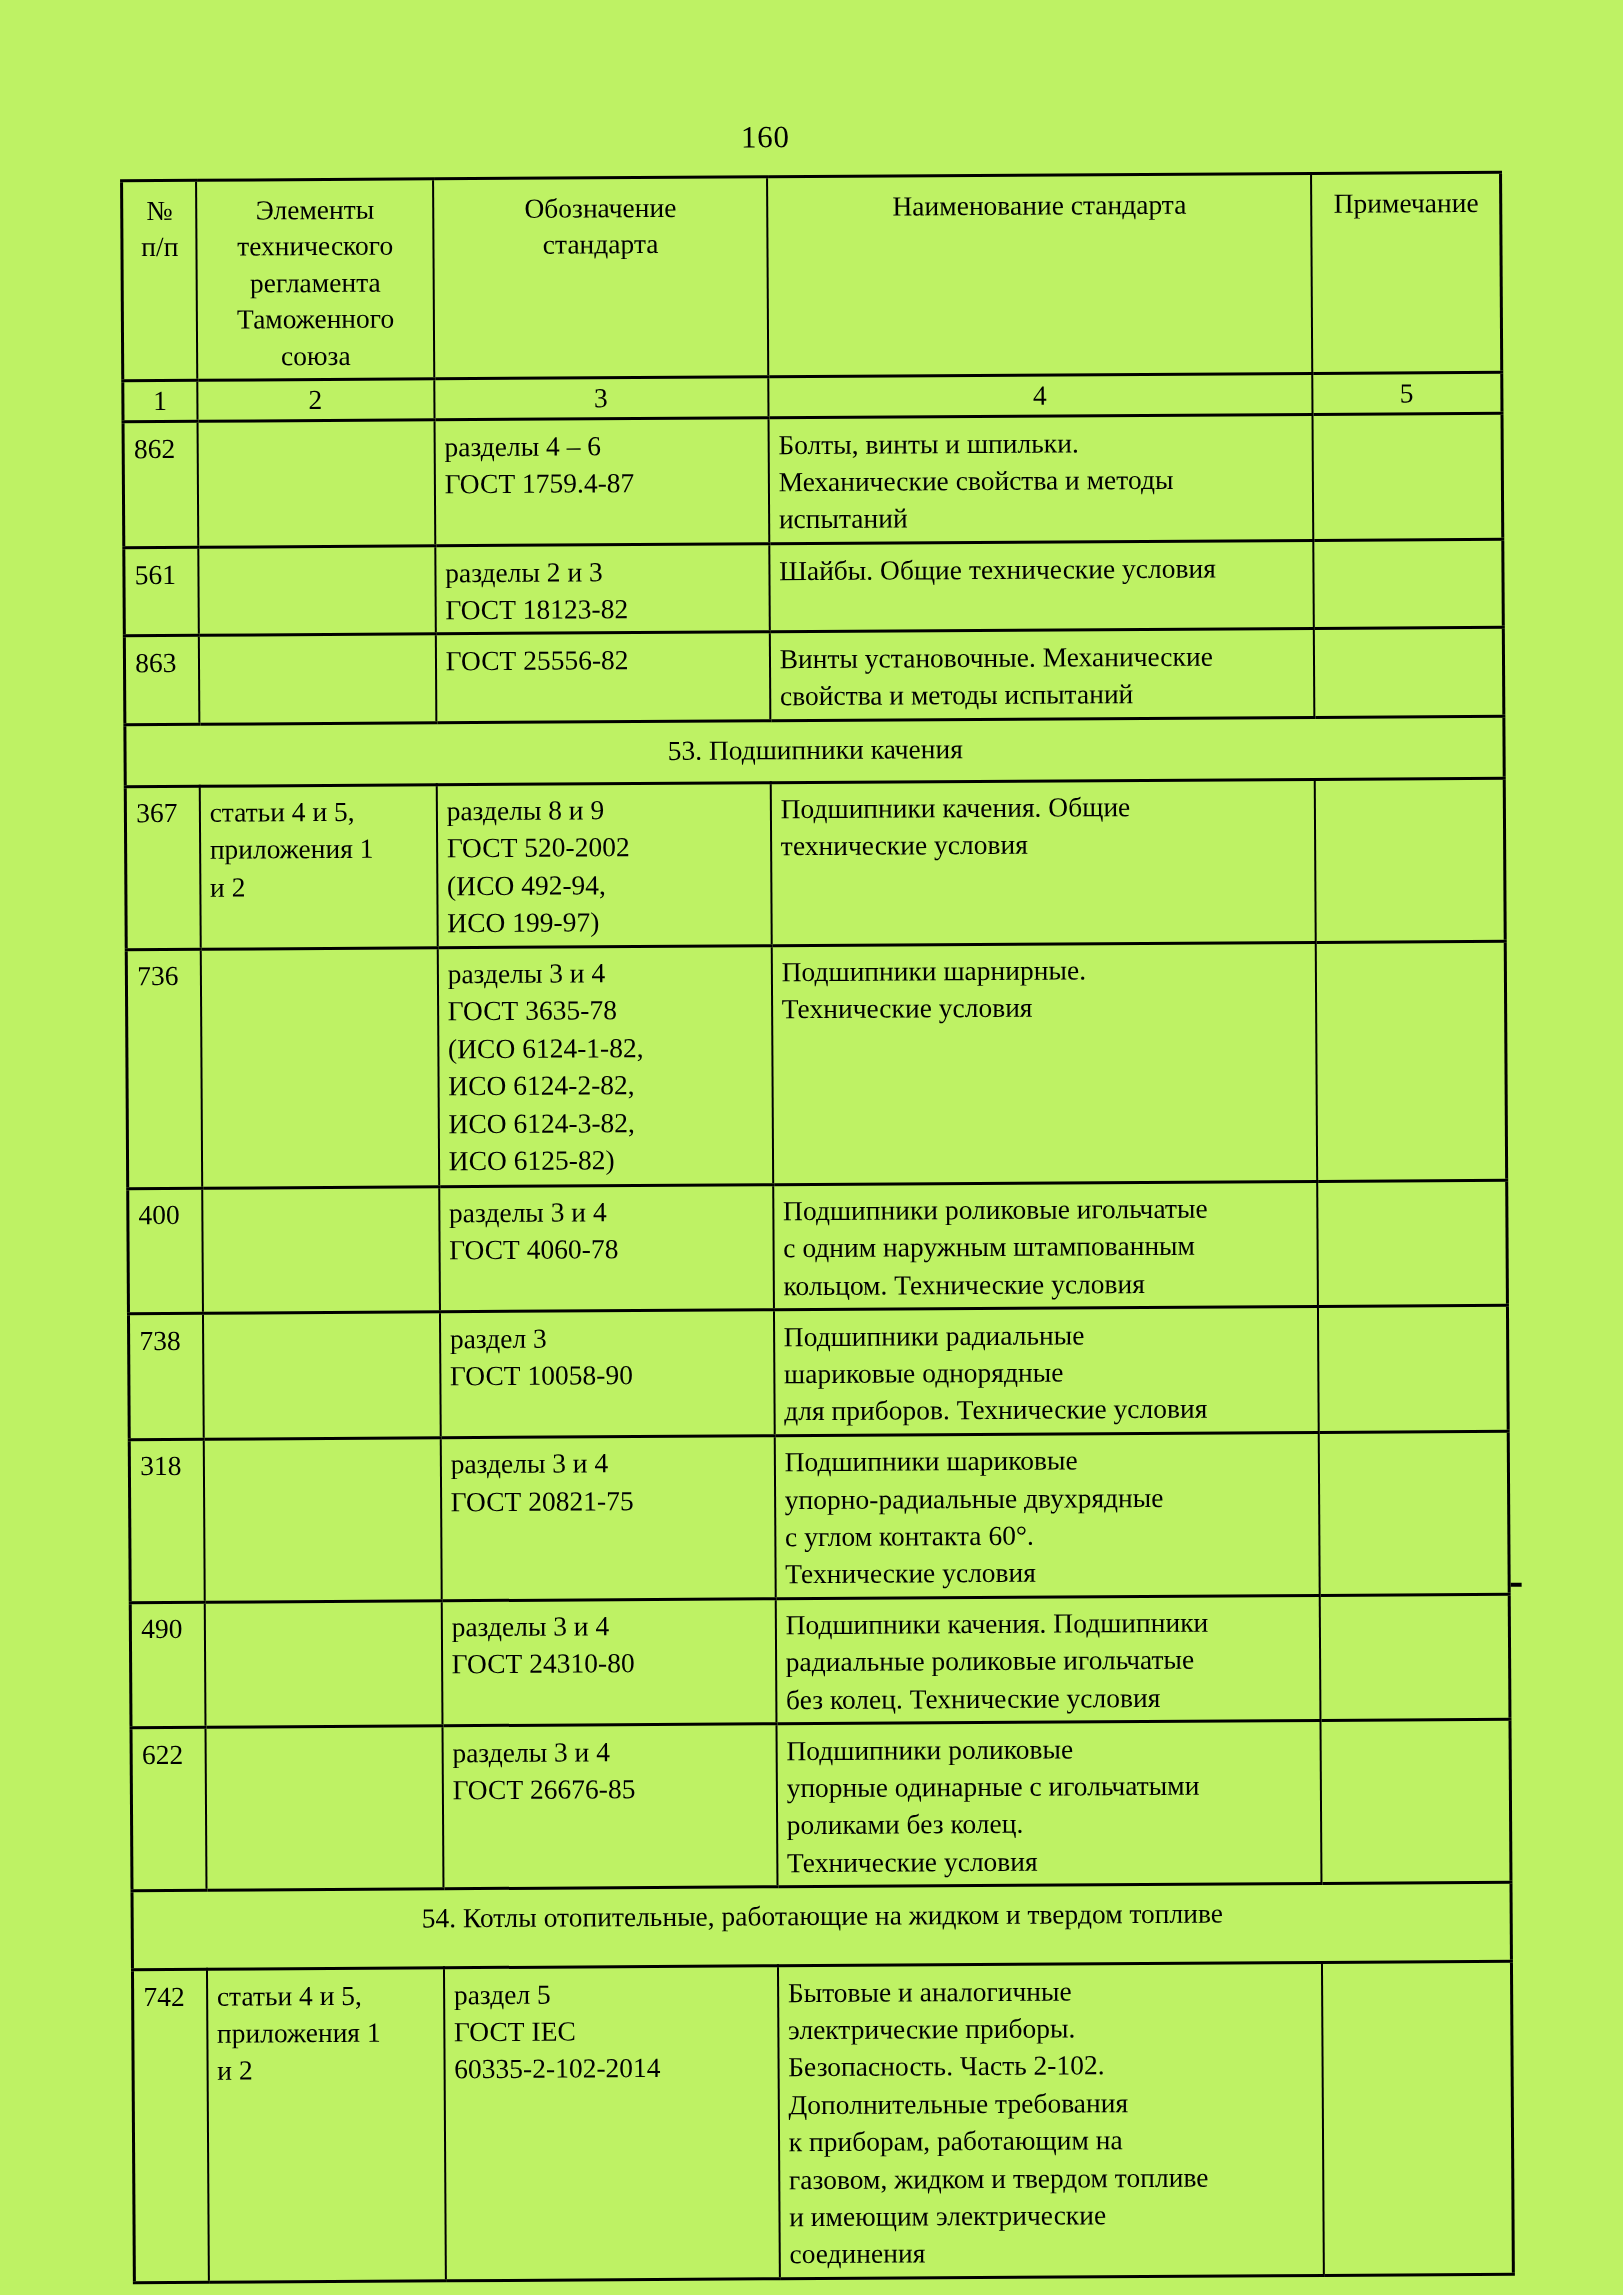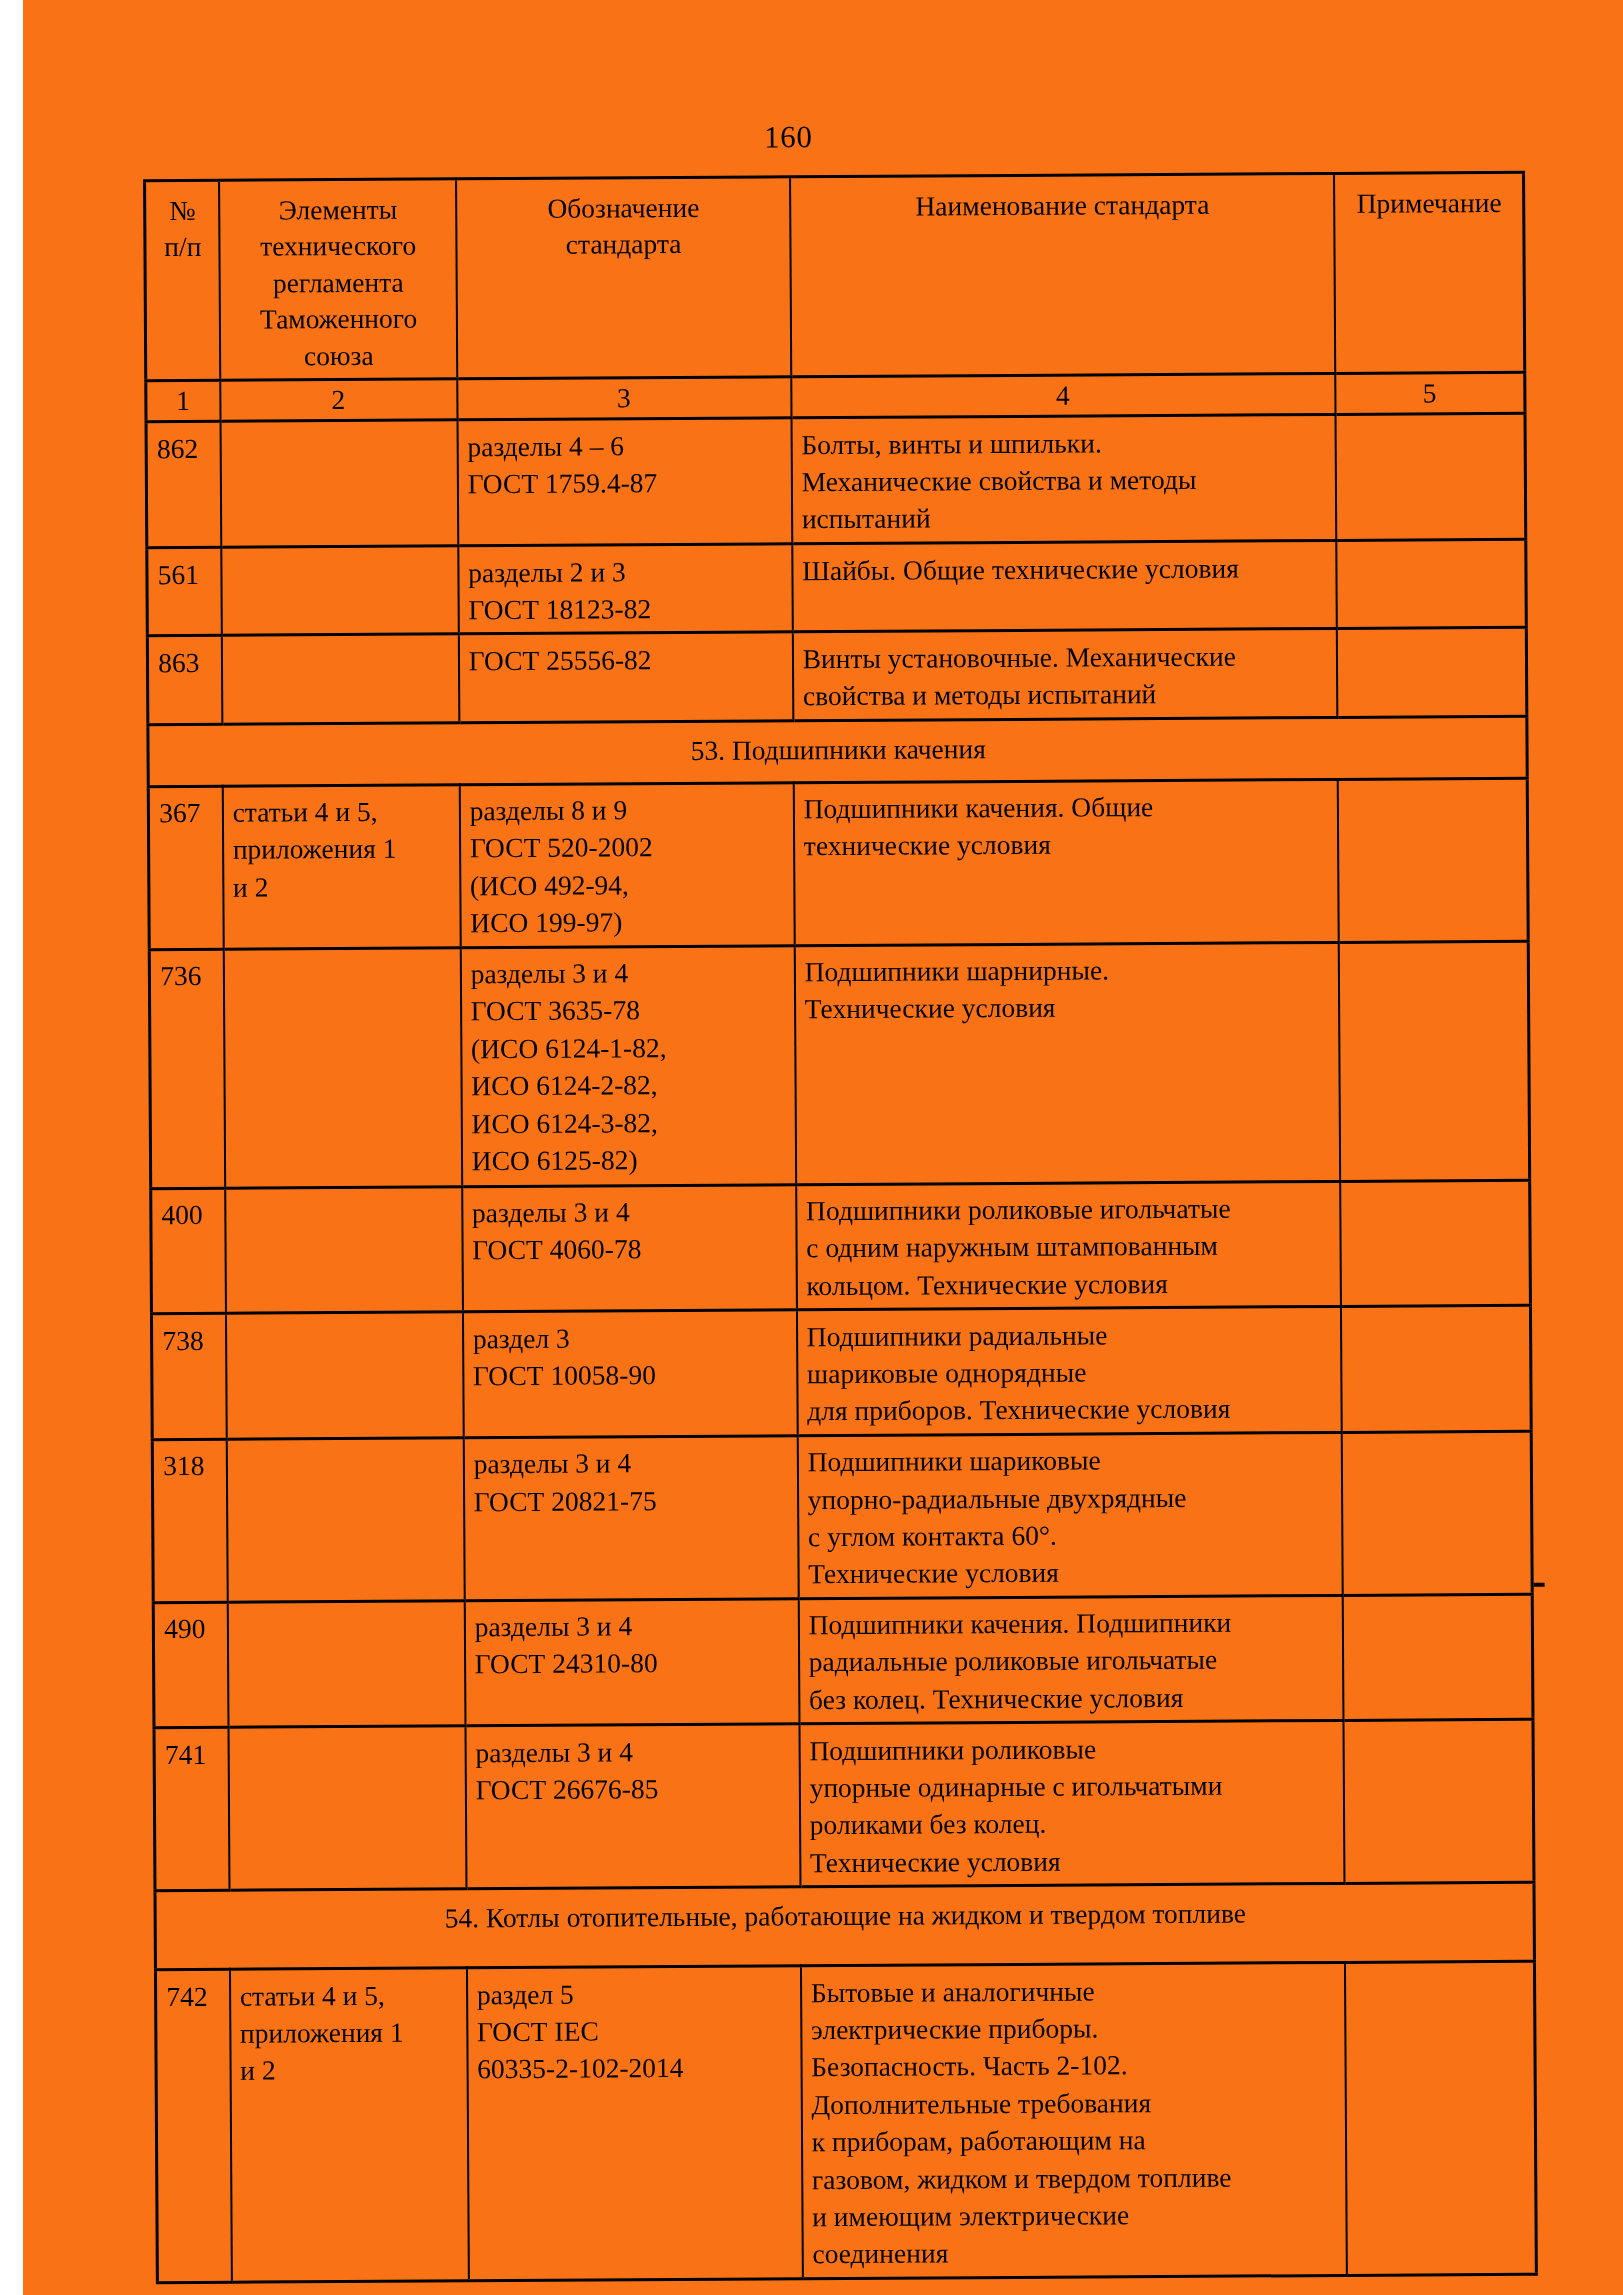--- a/index.html
+++ b/index.html
@@ -11,22 +11,21 @@
     width: 1623px;
     height: 2295px;
     position: relative;
     font-family: "Liberation Serif", "DejaVu Serif", serif;
     color: #000;
     overflow: hidden;
   }
   .sheet {
     position: absolute;
     inset: 0;
-    background: #f97316;
-    margin-left: 23px;
+    background: #bef264;
   }
   .rotator {
     position: absolute;
     inset: 0;
     transform: rotate(-0.35deg);
     transform-origin: 811px 170px;
   }
   .page-number {
     position: absolute;
     top: 119px;
@@ -226,21 +225,21 @@
         <td></td>
         <td>разделы 3 и 4
 ГОСТ 24310-80</td>
         <td>Подшипники качения. Подшипники
 радиальные роликовые игольчатые
 без колец. Технические условия</td>
         <td></td>
       </tr>
 
       <tr class="data-row" style="height:152px">
-        <td class="num-cell">741</td>
+        <td class="num-cell">622</td>
         <td></td>
         <td>разделы 3 и 4
 ГОСТ 26676-85</td>
         <td>Подшипники роликовые
 упорные одинарные с игольчатыми
 роликами без колец.
 Технические условия</td>
         <td></td>
       </tr>
 

